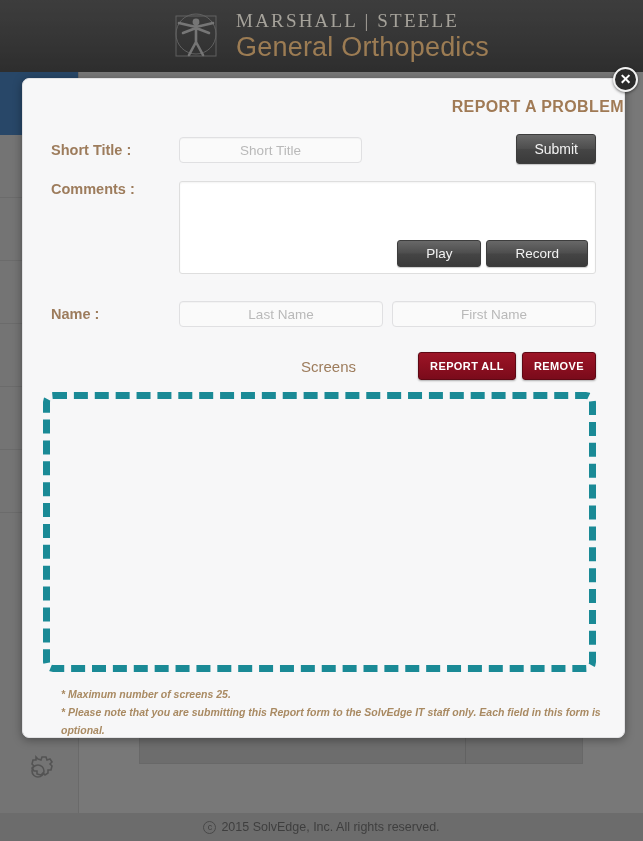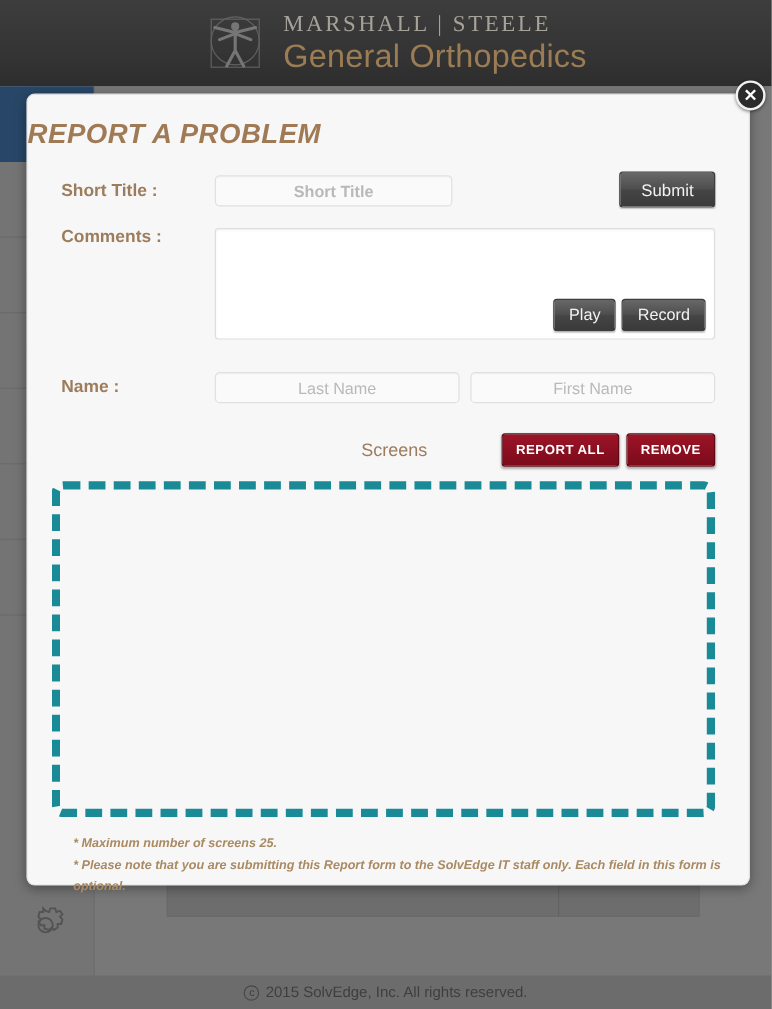--- a/index.html
+++ b/index.html
@@ -92,54 +92,54 @@
   }
   .modal-close {
     position: absolute; right: -14px; top: -12px;
     width: 25px; height: 25px; border-radius: 50%;
     background: #2b2b2b; border: 2px solid #f2f2f2;
     color: #fff; font-size: 14px; line-height: 21px; font-weight: bold;
     text-align: center; cursor: pointer;
     box-shadow: 0 1px 3px rgba(0,0,0,.5);
   }
   .modal-title {
-    text-align: left; font-style: italic; font-weight: bold;
-    font-size: 23px; color: #a07a55; padding-top: 19px; letter-spacing: .4px;
+    text-align: right; font-weight: bold;
+    font-size: 16px; color: #a07a55; padding-top: 19px; letter-spacing: .4px;
   }
 
   .row { display: flex; align-items: center; padding: 0 28px; }
   .lbl {
     color: #9d7c5c; font-size: 14.5px; width: 128px; flex: 0 0 128px; font-weight: bold;
   }
   .field {
     background: #fafafa; border: 1px solid #e0e0e2; border-radius: 4px;
     height: 26px; font-size: 13.5px; color: #b9b9b9;
     display: flex; align-items: center; justify-content: center;
     box-shadow: inset 0 1px 1px rgba(0,0,0,.03);
   }
   .row-title { margin-top: 20px; }
-  .field-short { width: 198px; font-weight: bold; }
+  .field-short { width: 183px; }
   .btn-gray {
     background: linear-gradient(180deg, #686868 0%, #4e4e4e 48%, #454545 52%, #3a3a3a 100%);
     border: 1px solid #3d3d3d; border-radius: 3px; color: #f2f2f2;
     font-size: 14px; padding: 6px 17px; cursor: pointer;
     box-shadow: 0 1px 1px rgba(0,0,0,.2);
   }
   .submit-wrap { margin-left: auto; margin-top: -2px; }
 
   .row-comments { align-items: flex-start; margin-top: 17px; }
   .comments-box {
     position: relative; width: 427px; height: 93px;
     background: #fff; border: 1px solid #dedede; border-radius: 3px;
     box-shadow: inset 0 1px 2px rgba(0,0,0,.05);
   }
   .media-btns {
     position: absolute; right: 7px; bottom: 6px; display: flex; gap: 5px;
   }
-  .media-btns .btn-gray { padding: 5px 12px; font-size: 13.5px; }
+  .media-btns .btn-gray { padding: 5px 28px; font-size: 13.5px; }
 
   .row-name { margin-top: 27px; }
   .field-name { width: 210px; }
   .field-name + .field-name { margin-left: 9px; }
 
   .row-screens { margin-top: 25px; align-items: center; }
   .screens-label {
     color: #9d7c5c; font-size: 15px; margin-left: 250px;
   }
   .red-btns { margin-left: auto; display: flex; gap: 6px; }

